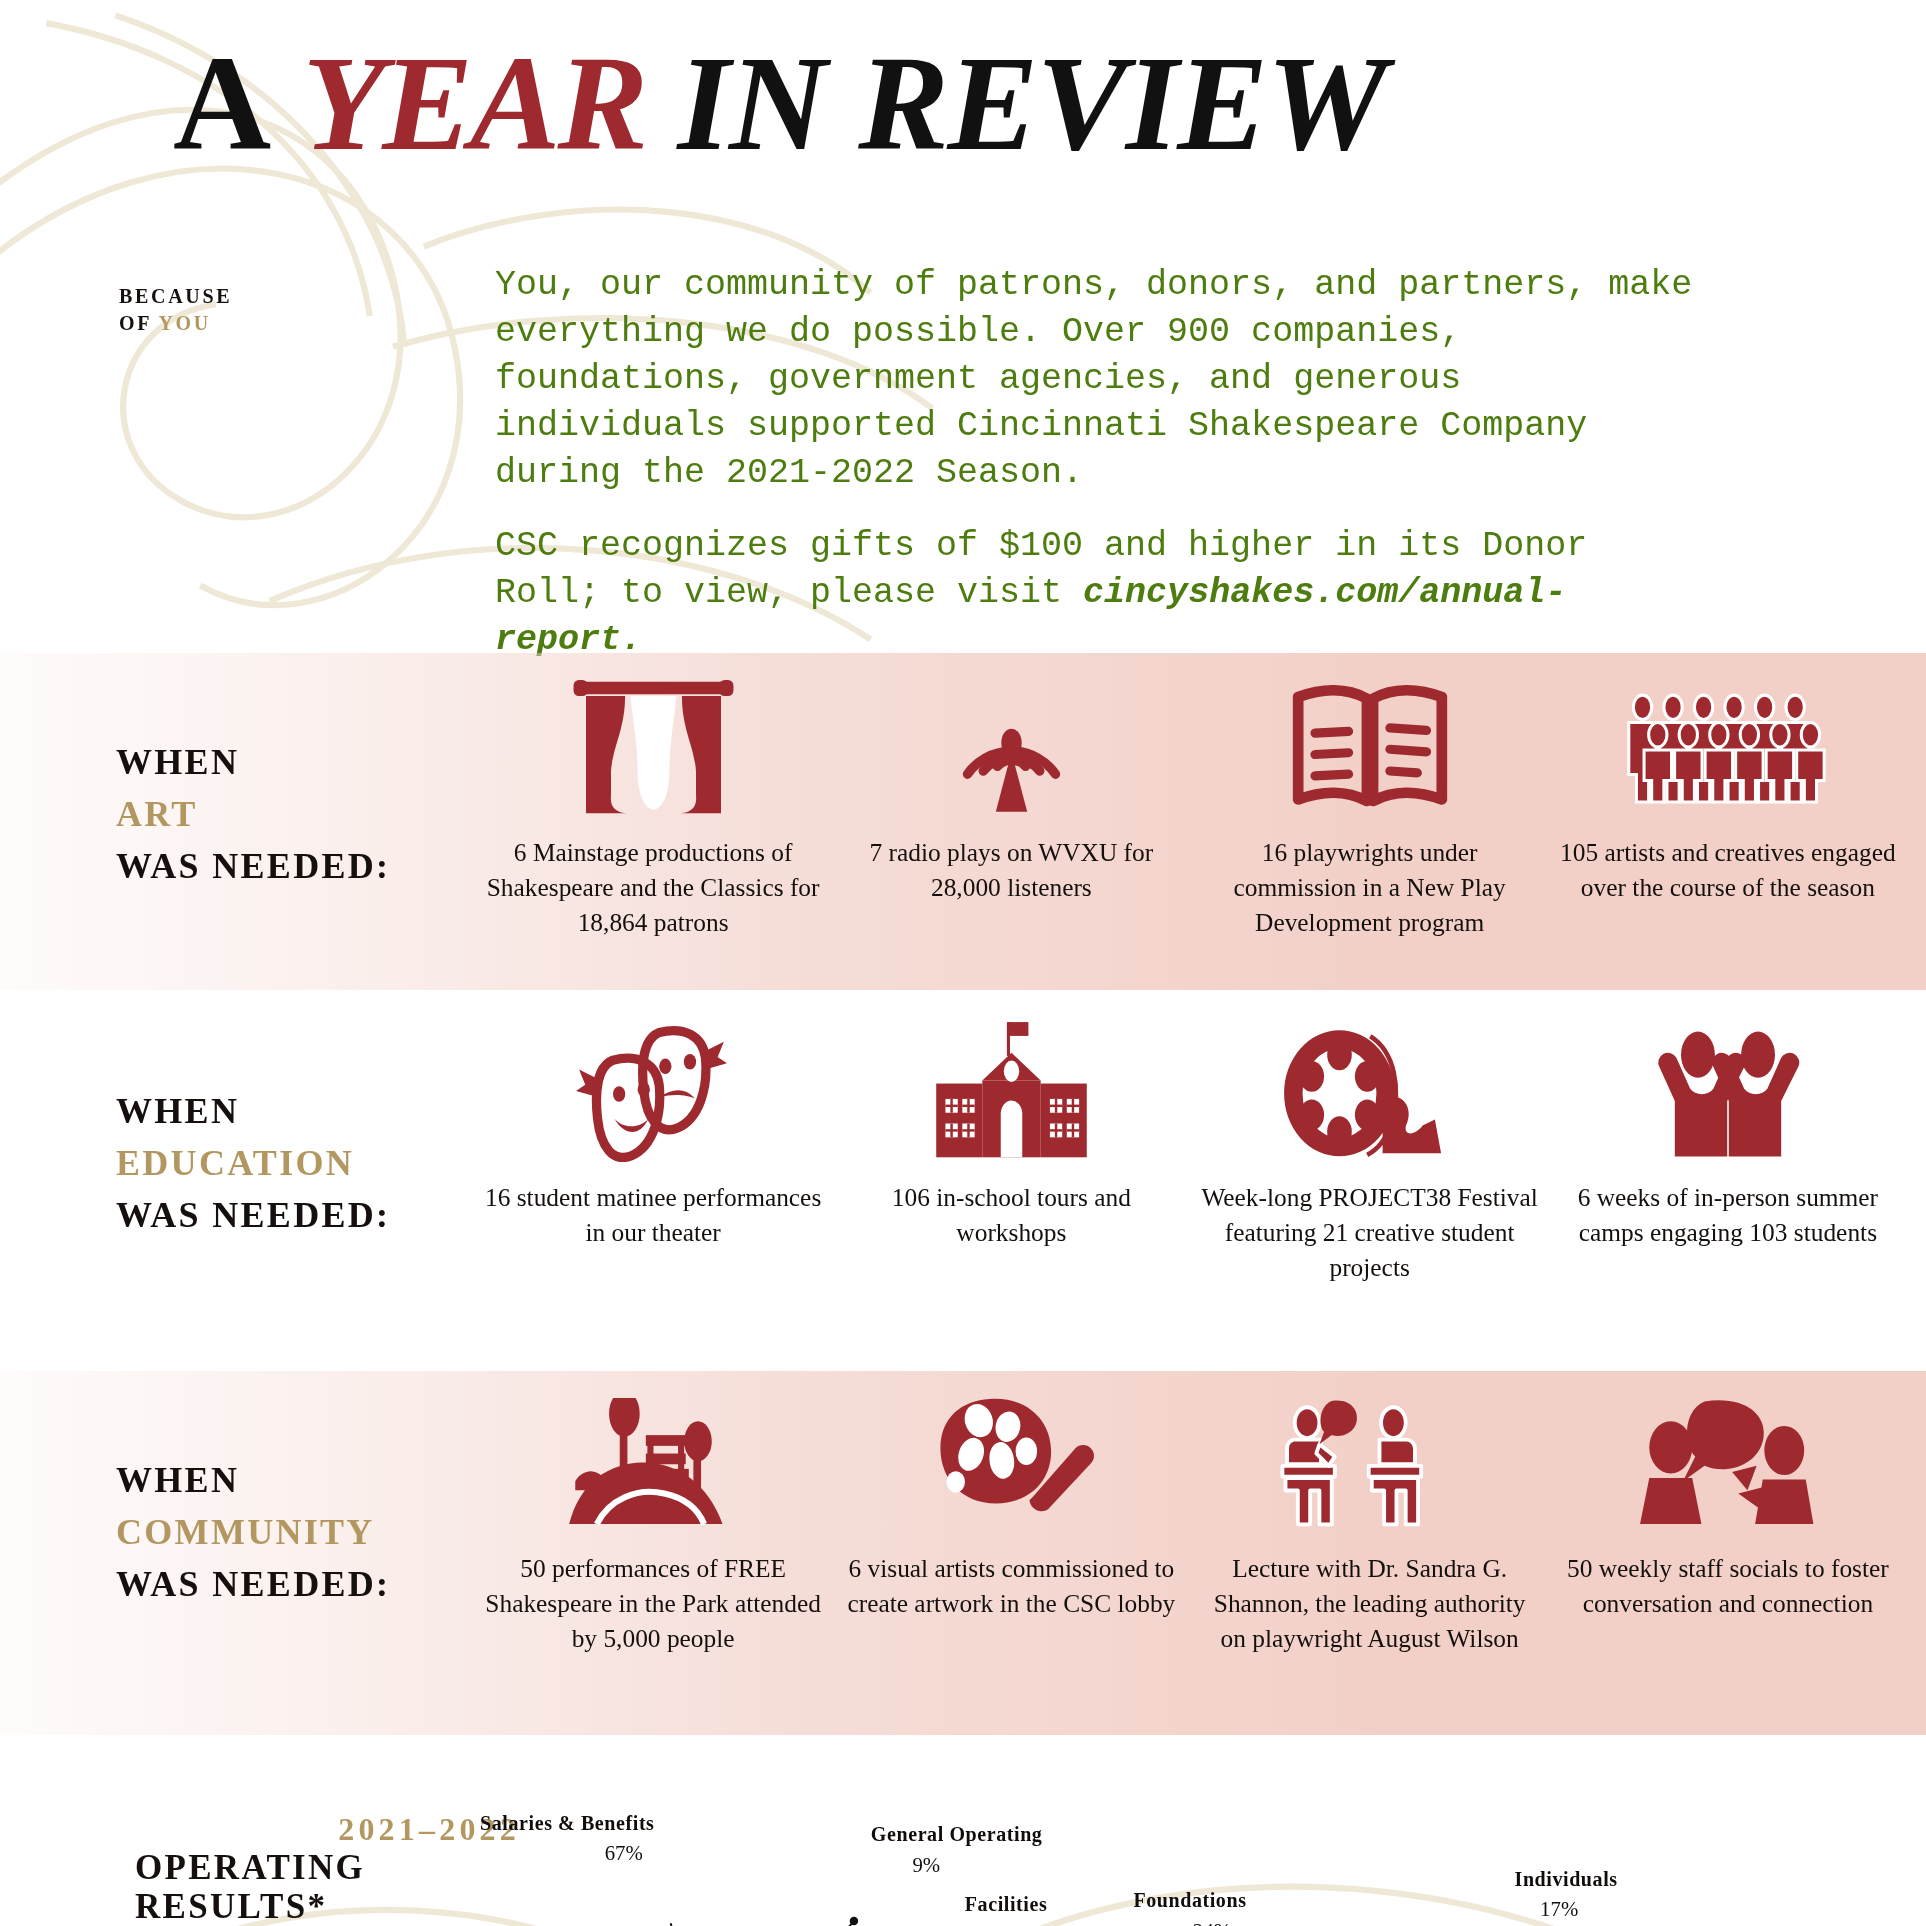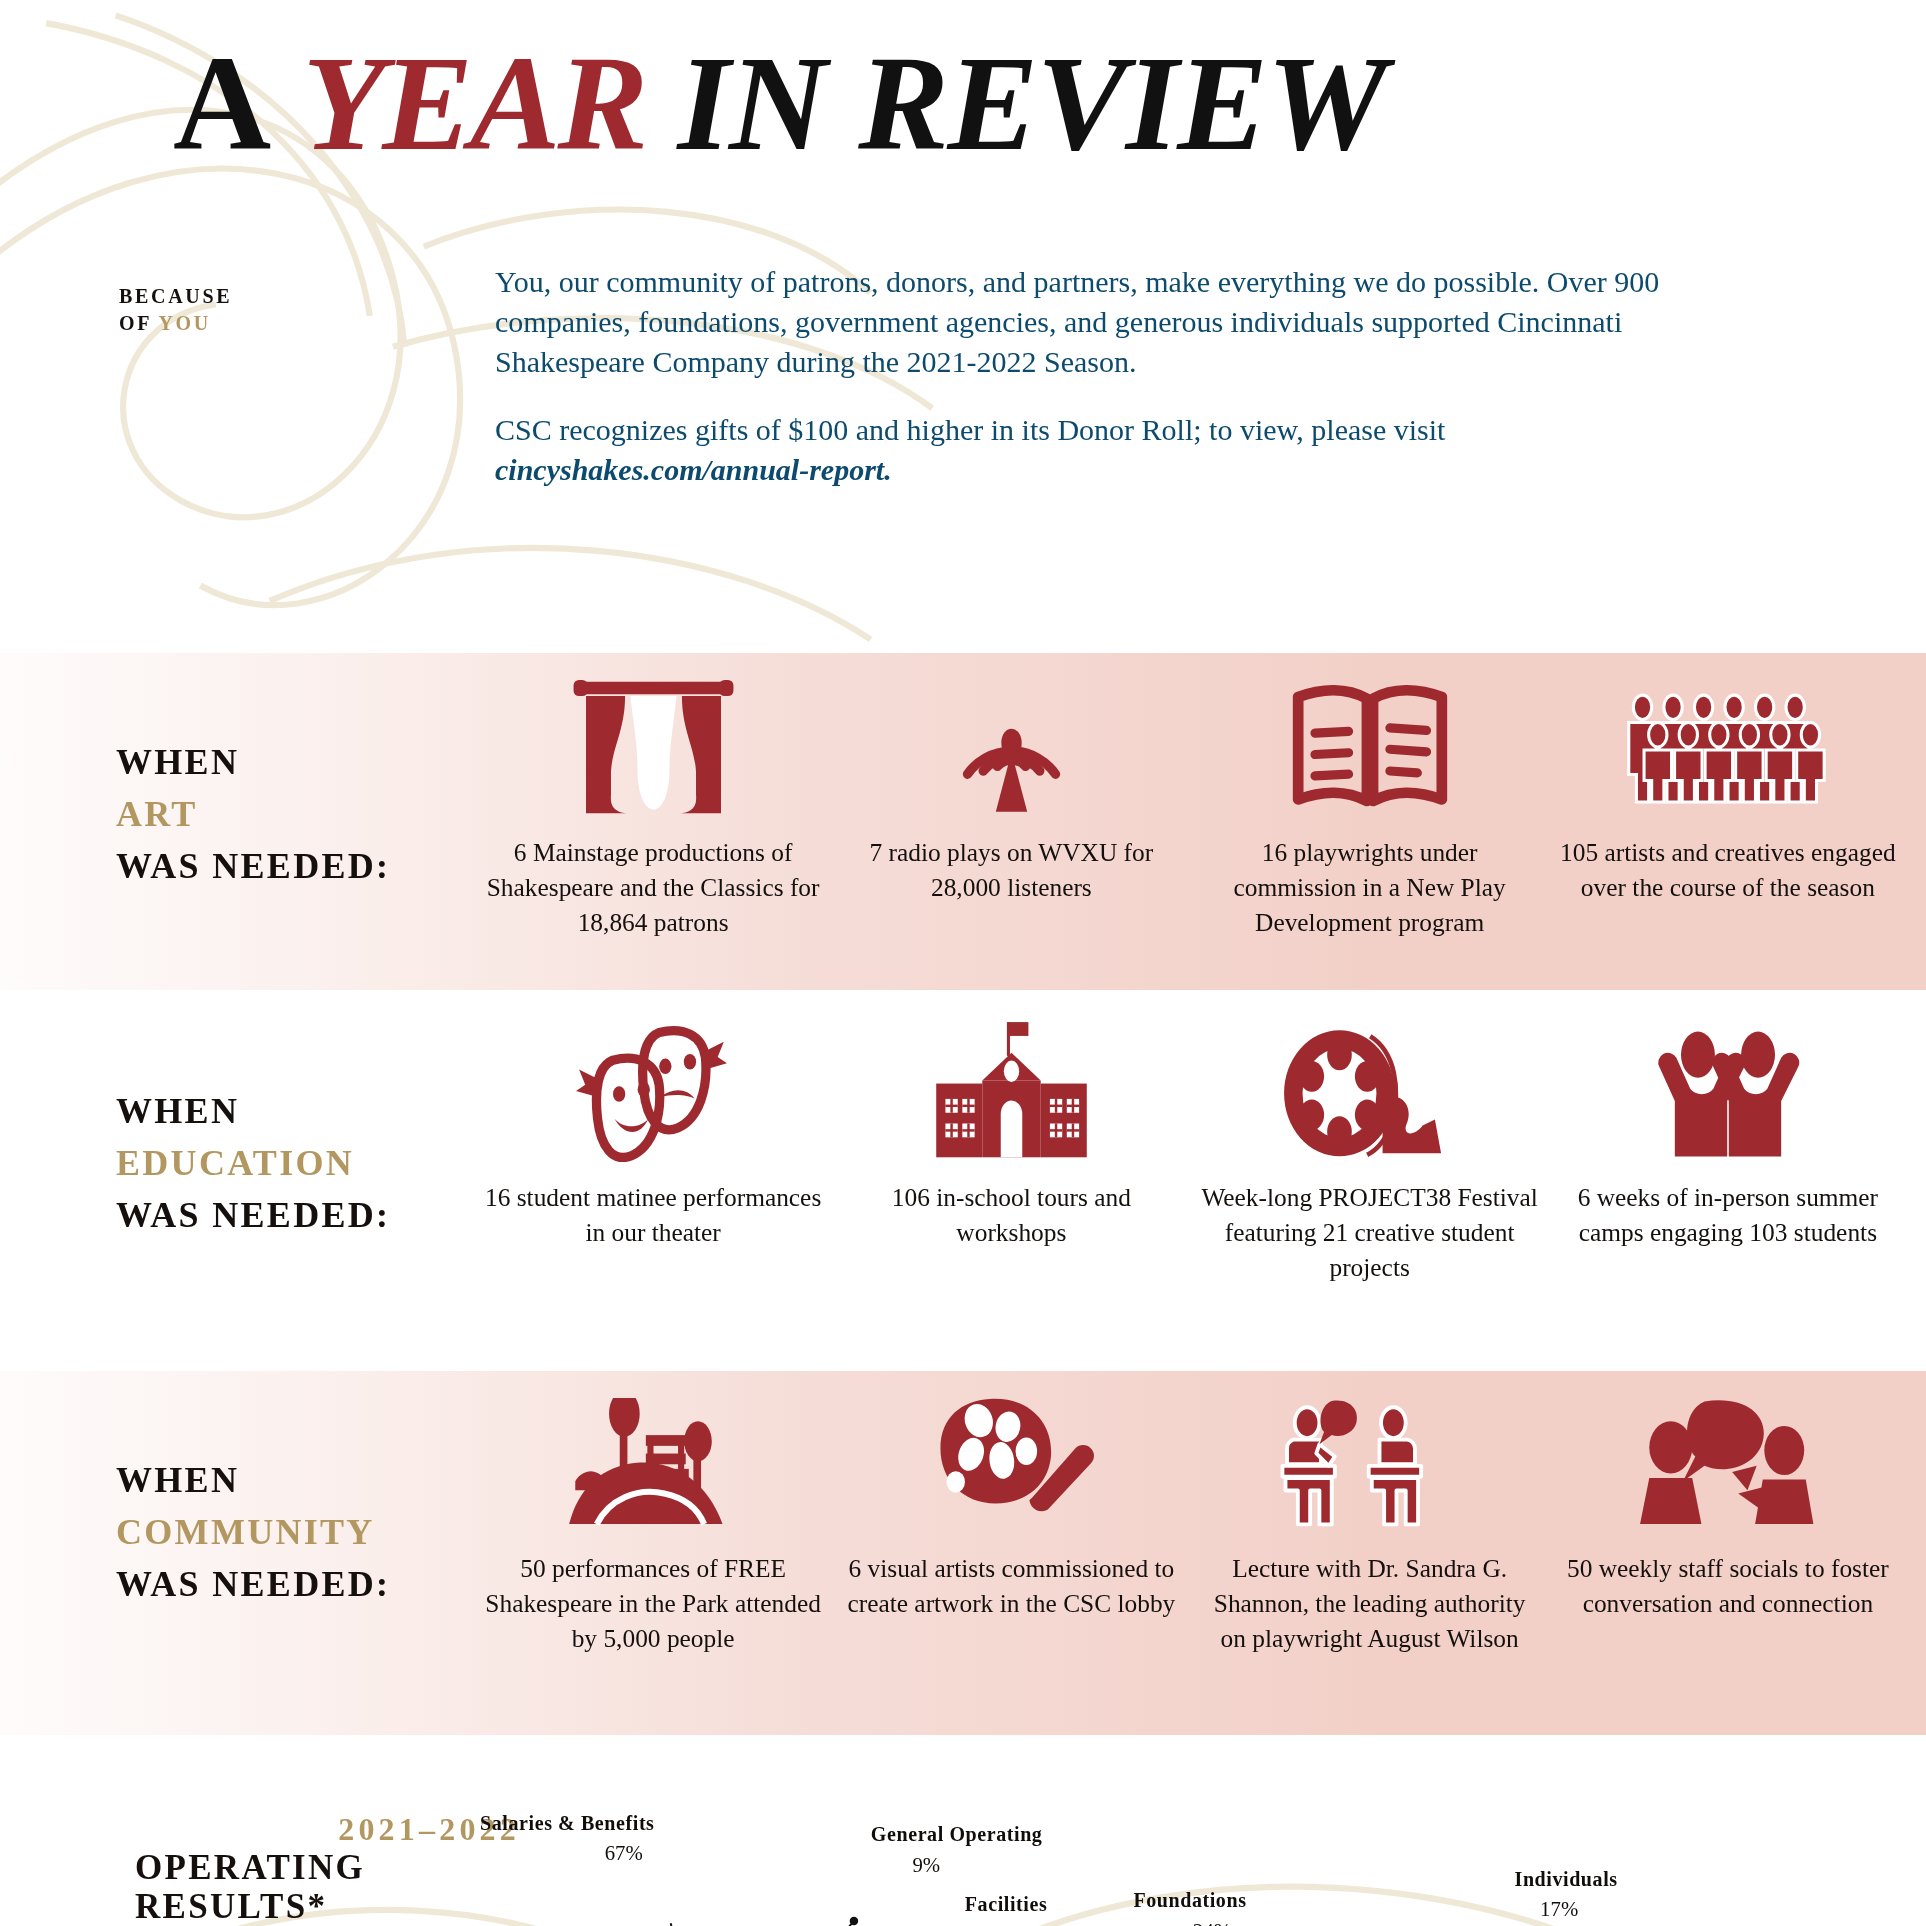--- a/index.html
+++ b/index.html
@@ -35,22 +35,22 @@
   }
   #because-block .ln {
     font-family: "Liberation Serif","DejaVu Serif",serif;
     font-weight: 700; font-size: 20px; letter-spacing: 2.7px; line-height: 1.35;
     color: #15100d;
   }
   #because-block .gold { color: #b39760; }
 
   #intro-block { position: absolute; left: 495px; top: 262px; width: 1202px; }
   #intro-block p {
-    font-size: 30px; line-height: 1.34; color: #0c4a6e;
-    font-family: Liberation Serif, serif;
+    font-size: 35px; line-height: 1.34; color: #4d7c0f;
+    font-family: Liberation Mono, monospace;
   }
   #intro-block p.second { margin-top: 27px; }
   #intro-block .url { font-style: italic; font-weight: 700; }
 
   
   .band {
     position: absolute; left: 0; width: 1926px; z-index: 2;
   }
   .band.tinted {
     background: linear-gradient(90deg,

